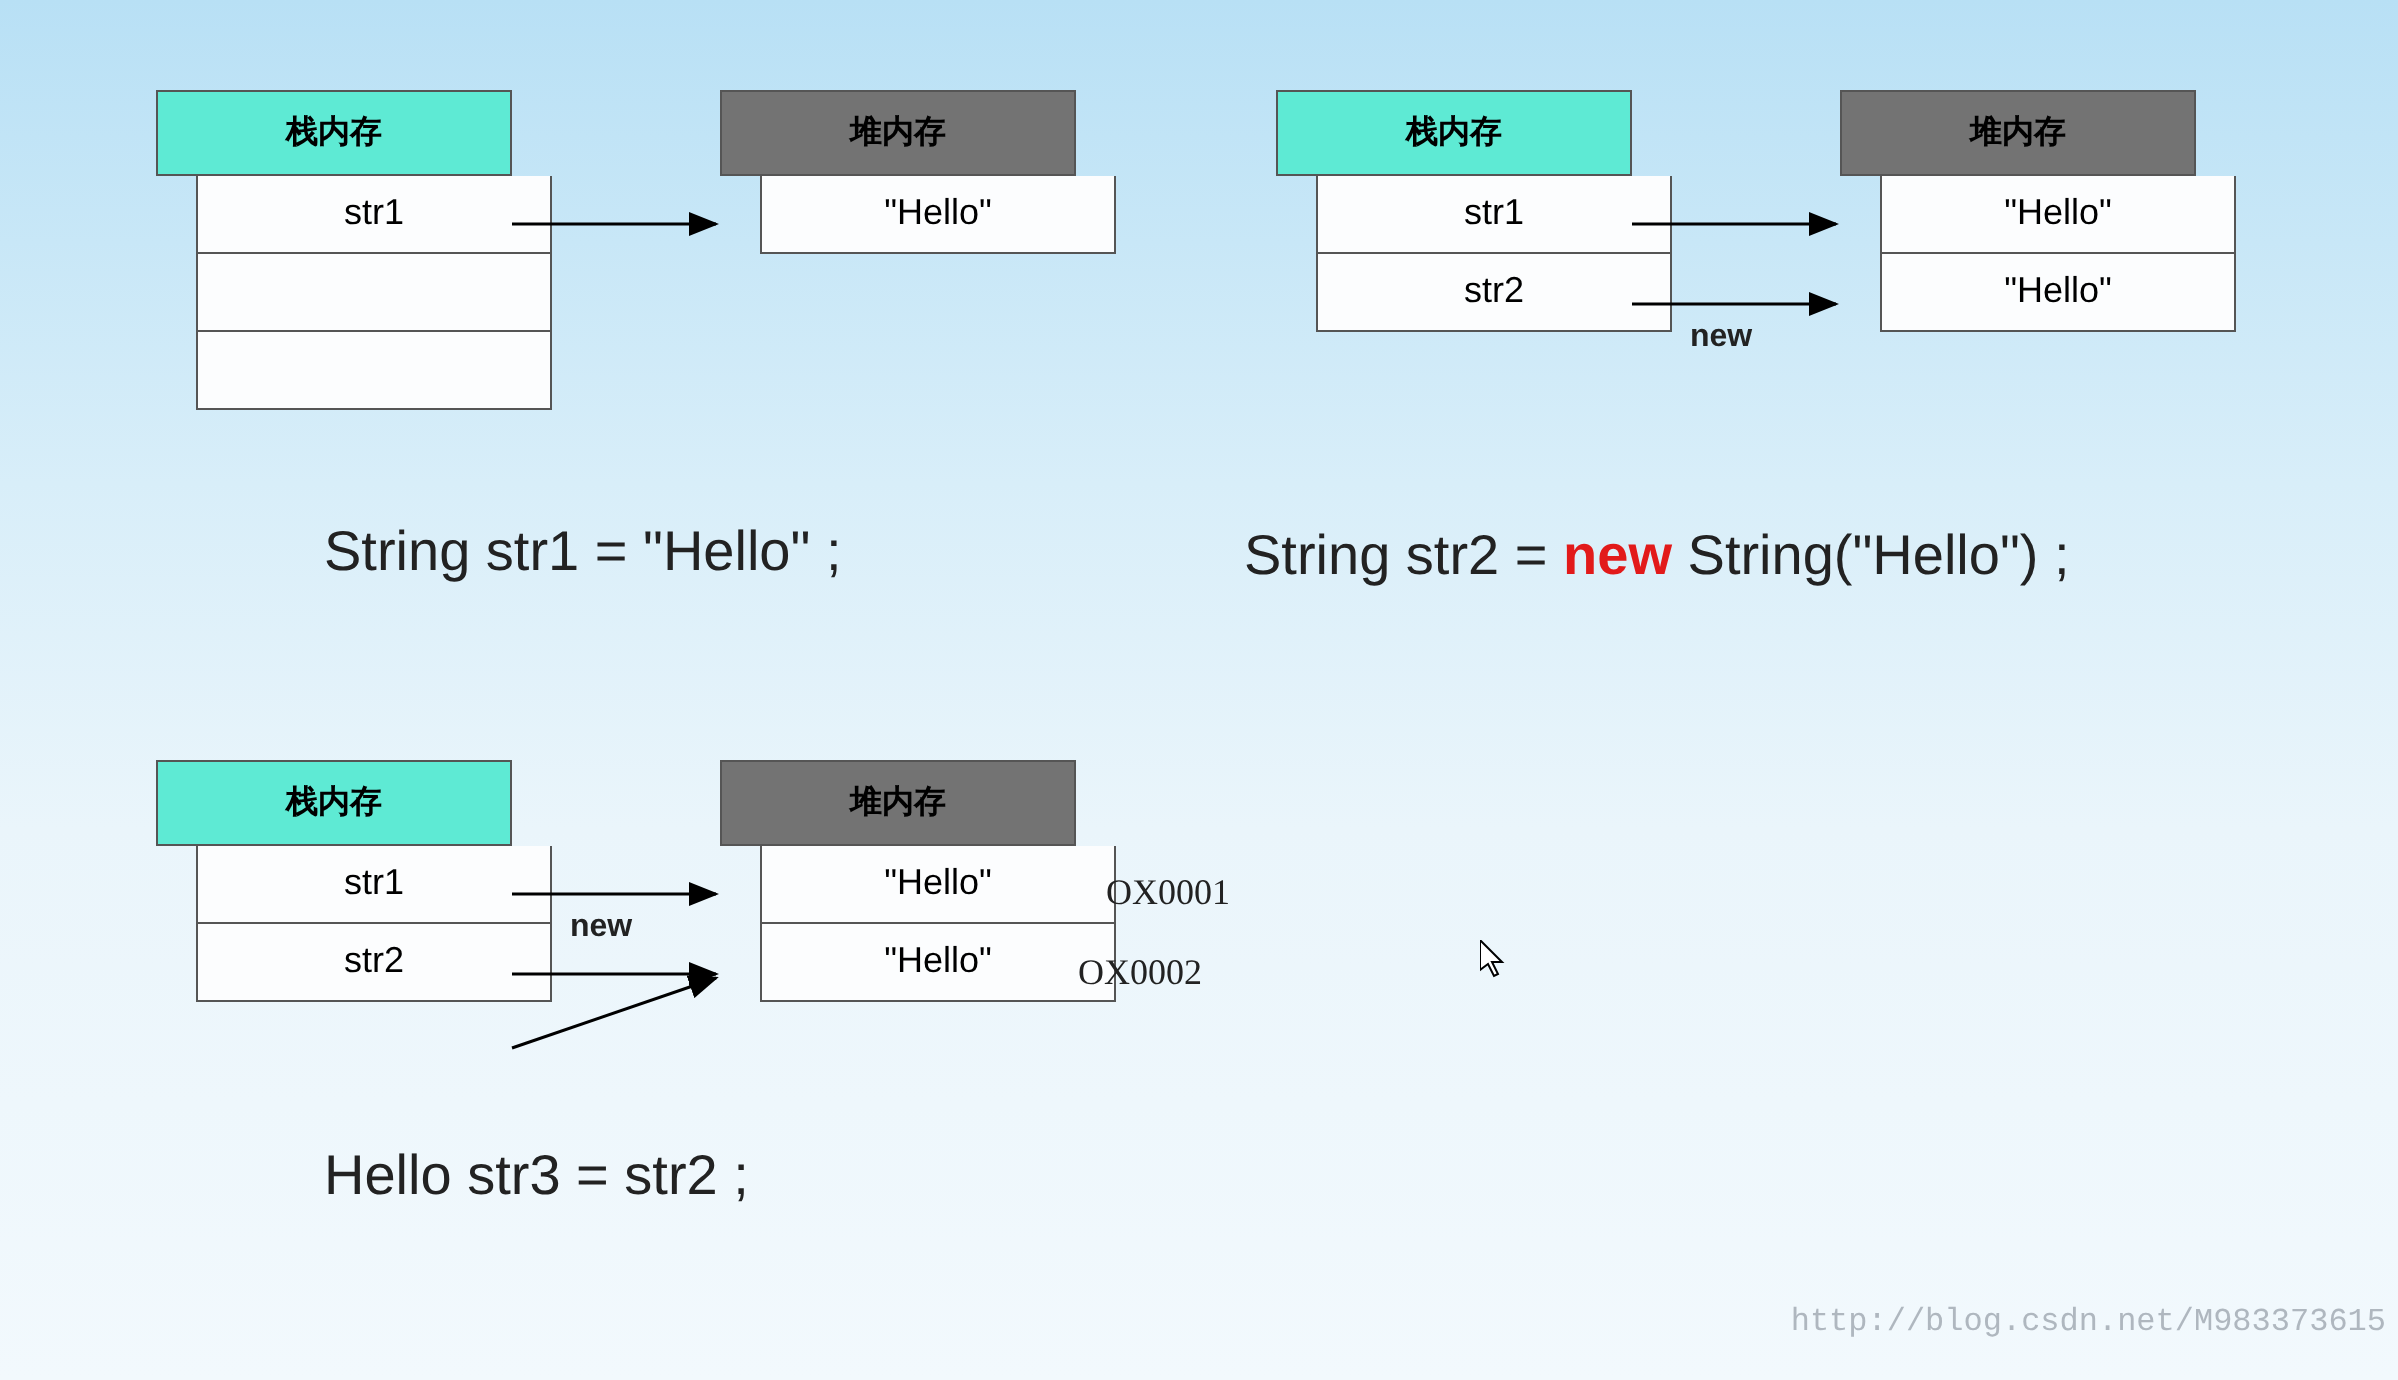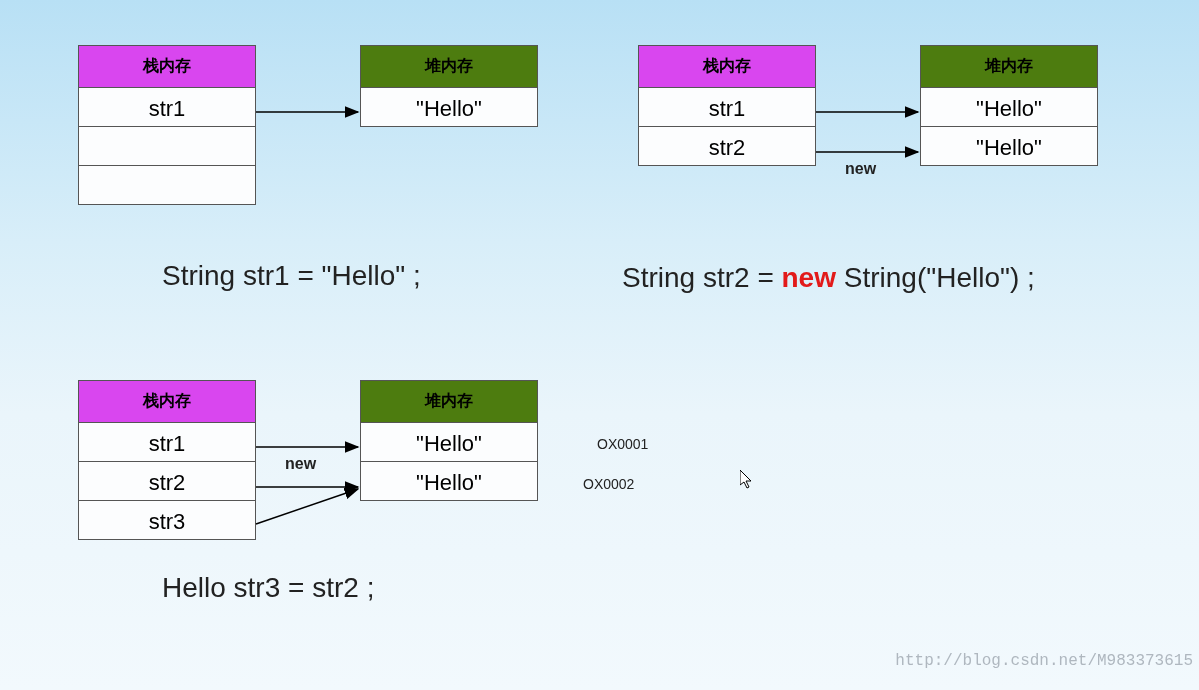--- a/index.html
+++ b/index.html
@@ -5,52 +5,52 @@
   * { box-sizing: border-box; margin: 0; padding: 0; }
   body {
     width: 1199px;
     height: 690px;
     background: linear-gradient(180deg, #b8e0f5 0%, #d8eef9 35%, #eaf5fb 60%, #f2f9fd 100%);
     font-family: Arial, "Microsoft YaHei", sans-serif;
     position: relative;
     overflow: hidden;
   }
   .mem-header {
-    background: #d946ef;
+    background: #5eead4;
     border: 1px solid #555;
     font-weight: bold;
     font-size: 16px;
     text-align: center;
     padding: 10px 0;
   }
-  .mem-header.heap { background: #4d7c0f; }
+  .mem-header.heap { background: #737373; }
   .mem-cell {
     border: 1px solid #555;
     border-top: none;
-    font-size: 22px;
+    font-size: 18px;
     text-align: center;
     padding: 8px 0;
     height: 39px;
     background: #fcfdfe;
+    margin-left: 20px;
   }
   .mem-table { position: absolute; }
   .mem-table > div { width: 100%; }
   .code-line {
     position: absolute;
     font-size: 28px;
     font-family: Arial, sans-serif;
     color: #222;
   }
   .kw-new { color: #e21a1a; font-weight: bold; }
   .addr {
     position: absolute;
-    font-size: 14px;
-    font-family: Liberation Sans, sans-serif;
+    font-size: 18px;
+    font-family: Liberation Serif, serif;
     color: #222;
-    margin-left: 44px;
   }
   .new-label {
     position: absolute;
     font-size: 16px;
     font-weight: bold;
     color: #222;
   }
   svg.arrows {
     position: absolute;
     top: 0; left: 0;
@@ -98,21 +98,20 @@
 </div>
 <div class="new-label" style="left:845px; top:160px;">new</div>
 <div class="code-line" style="left:622px; top:262px;">
   <span>String str2 = </span><span class="kw-new">new</span><span> String("Hello") ;</span>
 </div>
 
 <div class="mem-table" style="left:78px; top:380px; width:178px;">
   <div class="mem-header">栈内存</div>
   <div class="mem-cell">str1</div>
   <div class="mem-cell">str2</div>
-  <div class="mem-cell">str3</div>
 </div>
 <div class="mem-table" style="left:360px; top:380px; width:178px;">
   <div class="mem-header heap">堆内存</div>
   <div class="mem-cell">"Hello"</div>
   <div class="mem-cell">"Hello"</div>
 </div>
 <div class="addr" style="left:553px; top:436px;">OX0001</div>
 <div class="addr" style="left:539px; top:476px;">OX0002</div>
 <div class="new-label" style="left:285px; top:455px;">new</div>
 <div class="code-line" style="left:162px; top:572px;">Hello str3 = str2 ;</div>

